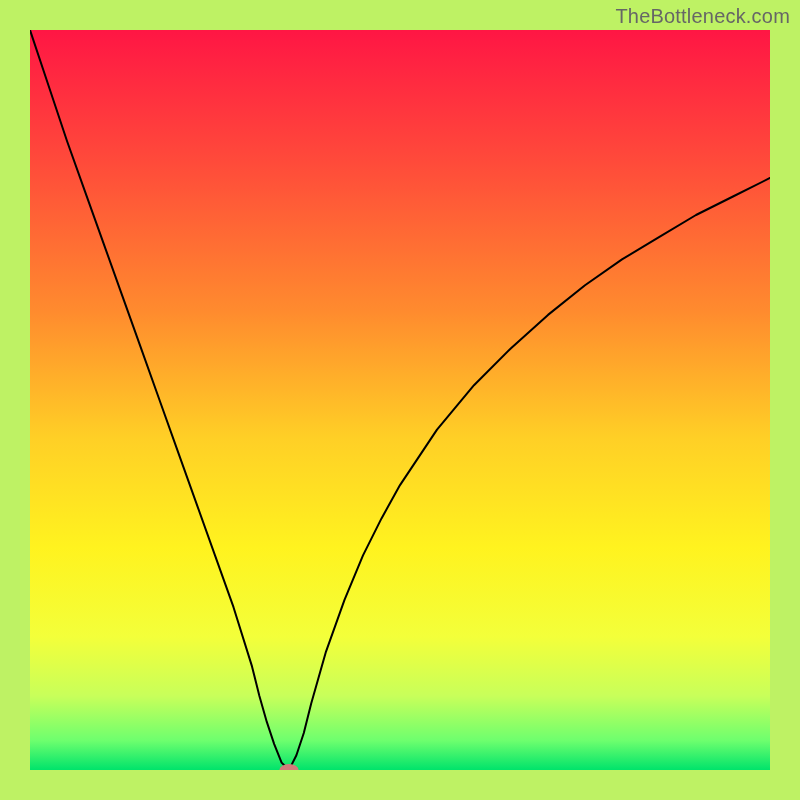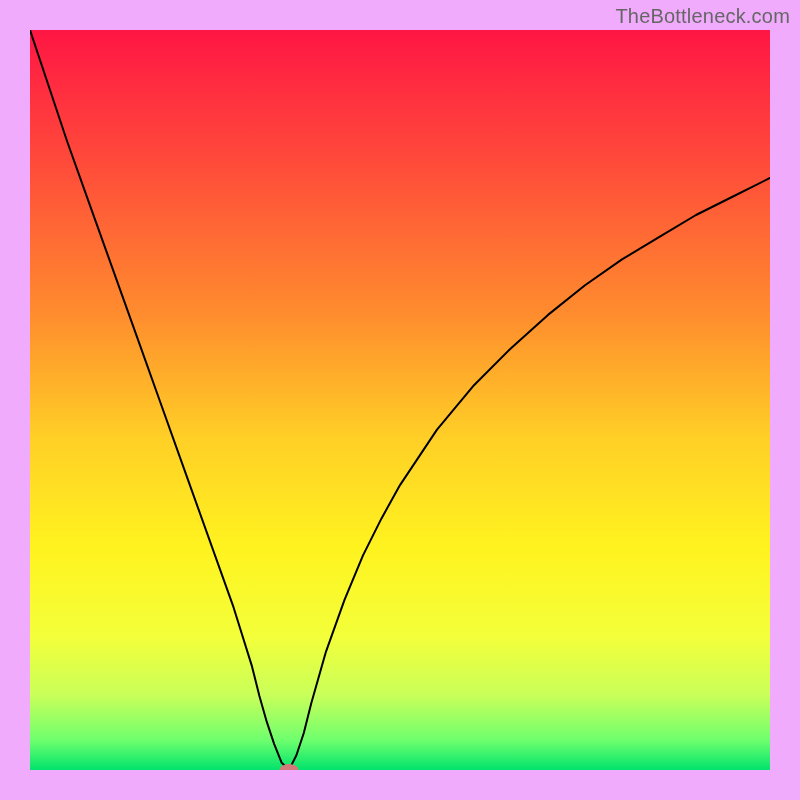--- a/index.html
+++ b/index.html
@@ -8,21 +8,21 @@
     width: 800px;
     height: 800px;
     overflow: hidden;
     background: #000;
     font-family: Arial, Helvetica, sans-serif;
   }
   .frame {
     position: relative;
     width: 800px;
     height: 800px;
-    background: #f0abfc;
+    background: #bef264;
   }
   .plot {
     position: absolute;
     left: 30px;
     top: 30px;
     width: 740px;
     height: 740px;
   }
   .plot svg {
     display: block;

